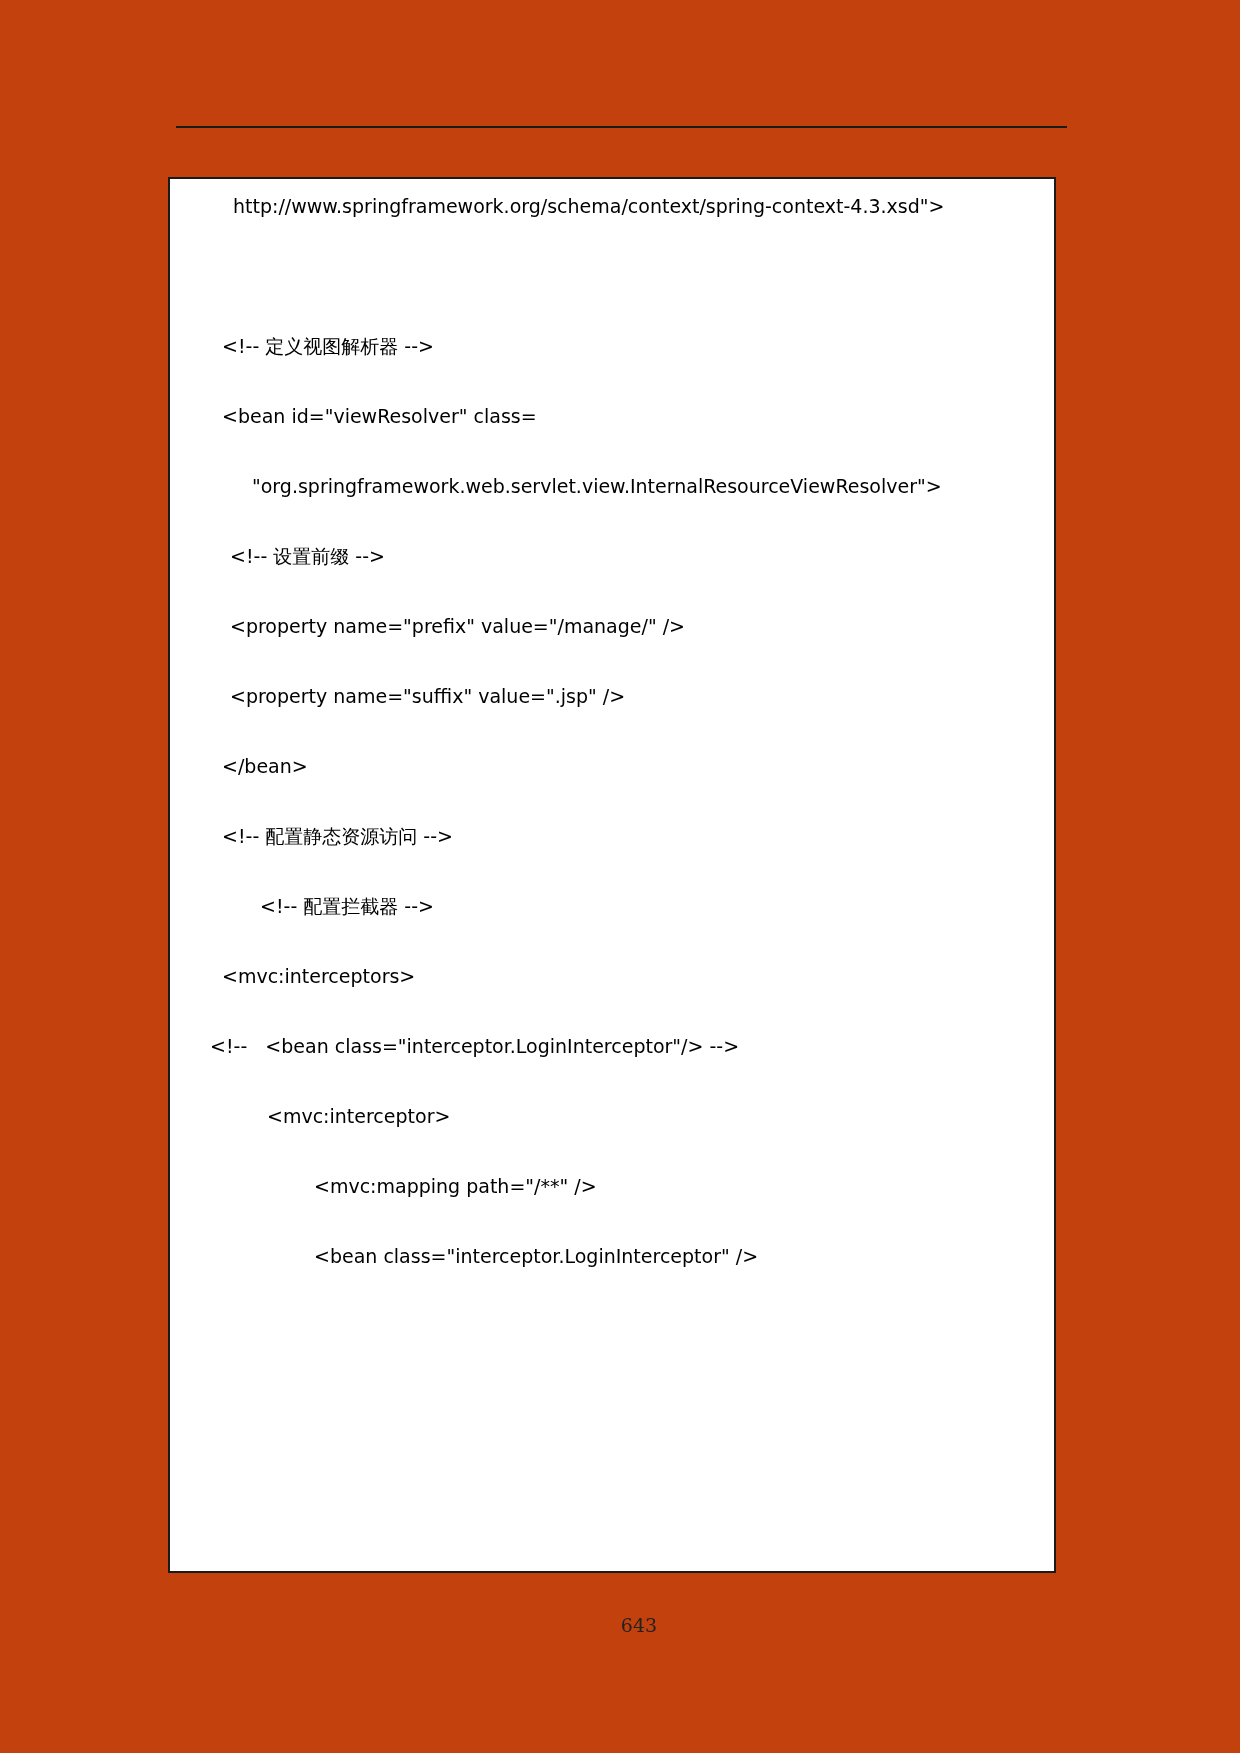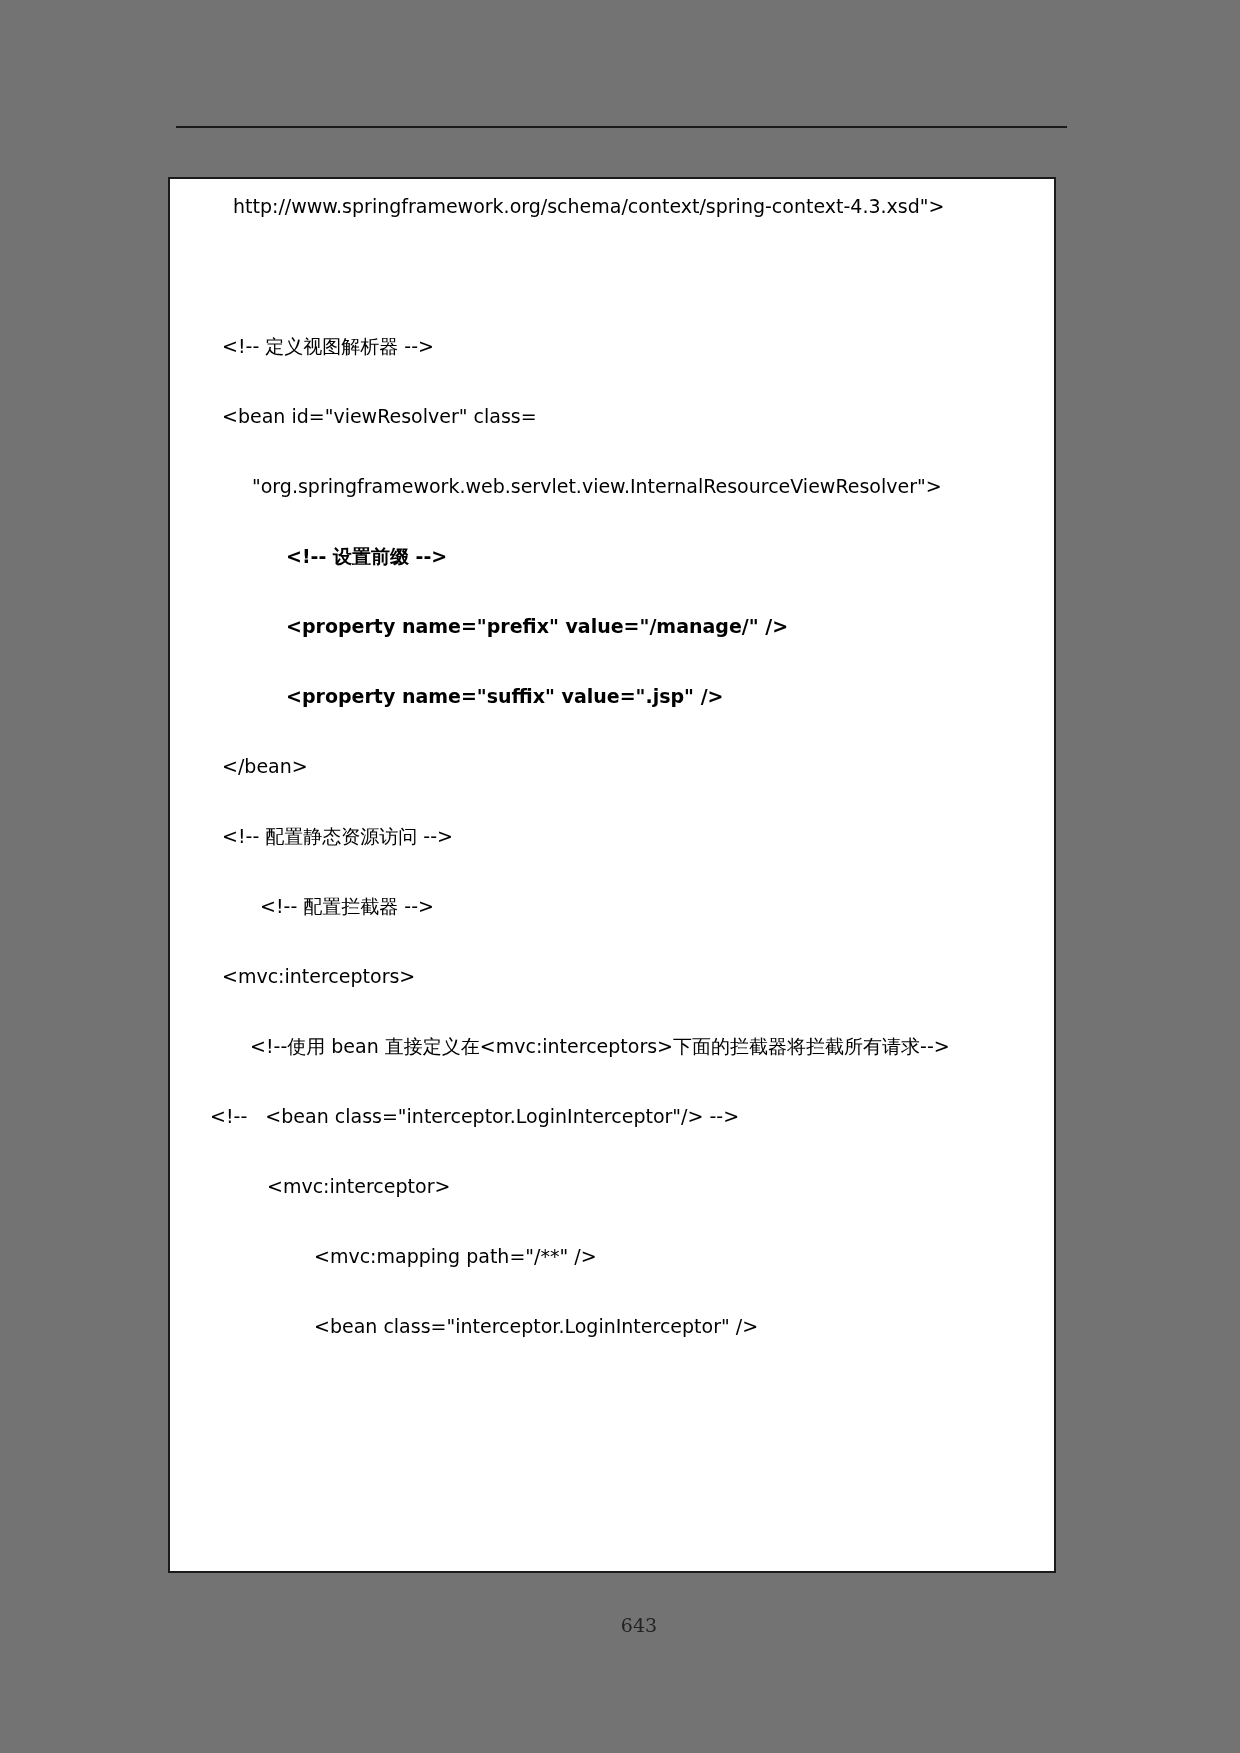--- a/index.html
+++ b/index.html
@@ -7,21 +7,21 @@
     width: 1240px;
     height: 1753px;
     background: #ffffff;
     position: relative;
     font-family: "DejaVu Sans", "Liberation Sans", sans-serif;
     overflow: hidden;
   }
   .page {
     position: absolute;
     inset: 0;
-    background: #737373;
+    background: #c2410c;
   }
   .header-rule {
     position: absolute;
     left: 176px;
     top: 126px;
     width: 891px;
     height: 2px;
     background: #1a1a1a;
   }
   .code-box {
@@ -45,21 +45,21 @@
     white-space: pre;
     font-family: "DejaVu Sans", "Liberation Sans", sans-serif;
   }
   .blank-line {
     height: 70px;
   }
   
   .ind-http   { margin-left: 63px;  }
   .ind-l1     { margin-left: 52px;  }
   .ind-org    { margin-left: 82px;  }
-  .ind-l2     { margin-left: 116px; font-weight: bold; }
+  .ind-l2     { margin-left: 60px; }
   .ind-c13    { margin-left: 90px;  }
   .ind-c15    { margin-left: 80px;  }
   .ind-c16    { margin-left: 40px;  }
   .ind-l3     { margin-left: 97px;  }
   .ind-l4     { margin-left: 144px; }
   .page-number {
     position: absolute;
     left: 0;
     top: 1614px;
     width: 1278px; 
@@ -83,21 +83,20 @@
       <div class="code-line ind-l1">&lt;!-- 定义视图解析器 --&gt;</div>
       <div class="code-line ind-l1">&lt;bean id="viewResolver" class=</div>
       <div class="code-line ind-org">"org.springframework.web.servlet.view.InternalResourceViewResolver"&gt;</div>
       <div class="code-line ind-l2">&lt;!-- 设置前缀 --&gt;</div>
       <div class="code-line ind-l2">&lt;property name="prefix" value="/manage/" /&gt;</div>
       <div class="code-line ind-l2">&lt;property name="suffix" value=".jsp" /&gt;</div>
       <div class="code-line ind-l1">&lt;/bean&gt;</div>
       <div class="code-line ind-l1">&lt;!-- 配置静态资源访问 --&gt;</div>
       <div class="code-line ind-c13">&lt;!-- 配置拦截器 --&gt;</div>
       <div class="code-line ind-l1">&lt;mvc:interceptors&gt;</div>
-      <div class="code-line ind-c15">&lt;!--使用 bean 直接定义在&lt;mvc:interceptors&gt;下面的拦截器将拦截所有请求--&gt;</div>
       <div class="code-line ind-c16">&lt;!--   &lt;bean class="interceptor.LoginInterceptor"/&gt; --&gt;</div>
       <div class="code-line ind-l3">&lt;mvc:interceptor&gt;</div>
       <div class="code-line ind-l4">&lt;mvc:mapping path="/**" /&gt;</div>
       <div class="code-line ind-l4">&lt;bean class="interceptor.LoginInterceptor" /&gt;</div>
     </div>
   </div>
 
   <div class="page-number">643</div>
 
 </div>

